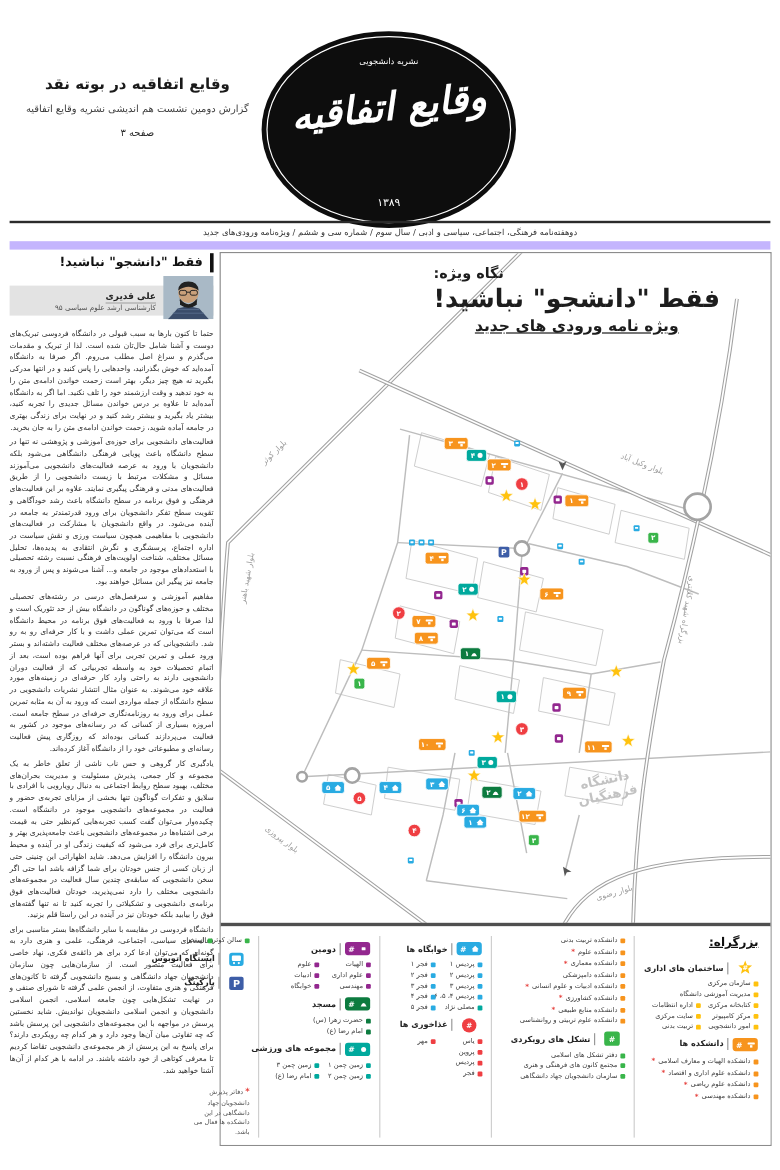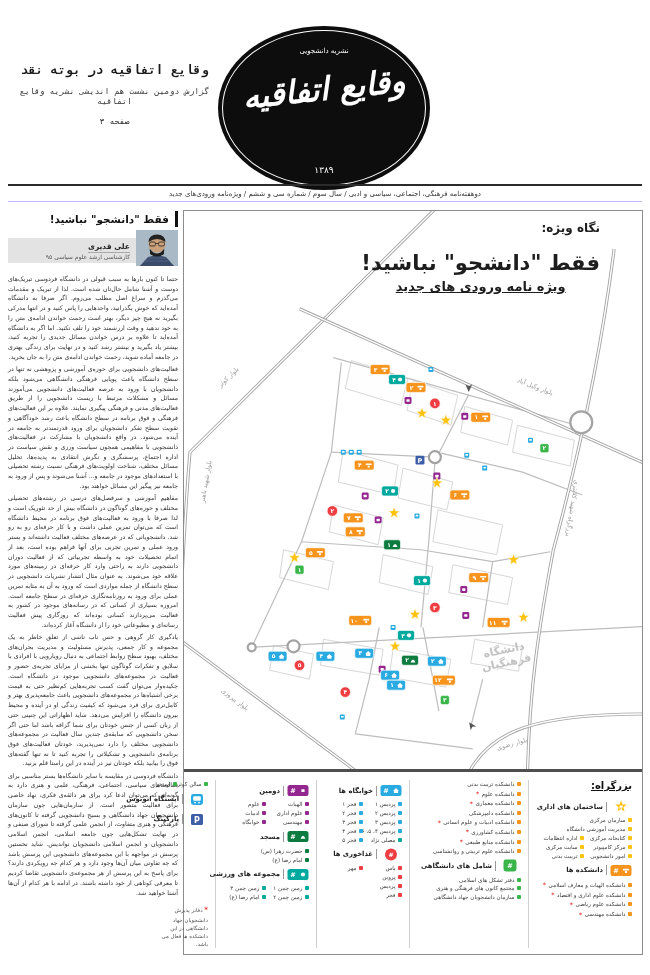--- a/index.html
+++ b/index.html
@@ -7,45 +7,45 @@
   .page{position:relative;width:650px;height:975px;background:#ffffff;direction:rtl;}
 
   
   .masthead{position:absolute;left:218px;top:26px;width:212px;height:164px;background:#0d0d0d;border-radius:50%;}
   .masthead .inner-ring{position:absolute;inset:4px;border:1px solid #fff;border-radius:50%;}
   .m-top{position:absolute;top:21px;width:100%;text-align:center;color:#fff;font-size:7px;}
   .m-title{position:absolute;top:44px;width:100%;text-align:center;color:#fff;font-size:32px;font-weight:bold;font-style:italic;transform:rotate(-6deg);}
   .m-year{position:absolute;bottom:15px;width:100%;text-align:center;color:#fff;font-size:9px;}
 
   
-  .hside{position:absolute;top:62px;width:205px;text-align:center;font-family:Liberation Mono, monospace;}
+  .hside{position:absolute;top:62px;width:205px;text-align:center;}
   .hside.r{right:12px;} .hside.l{left:12px;}
   .h-title{font-size:12.5px;font-weight:bold;color:#1a1a1a;}
   .h-sub{font-size:8.3px;color:#3d3d3d;margin-top:8px;}
   .h-page{font-size:8.3px;color:#2a2a2a;margin-top:10px;}
 
   
-  .infobar{position:absolute;top:184px;left:8px;right:8px;border-top:2px solid #2b2b2b;border-bottom:1px solid #c4b5fd;text-align:center;font-size:7px;color:#333;padding:4px 0 3px;}
+  .infobar{position:absolute;top:184px;left:8px;right:8px;border-top:2px solid #2b2b2b;border-bottom:7px solid #c4b5fd;text-align:center;font-size:7px;color:#333;padding:4px 0 3px;}
 
   
   .article{position:absolute;left:8px;top:211px;width:170px;direction:rtl;}
   .a-title{border-right:3px solid #111;padding-right:6px;font-size:10.5px;font-weight:bold;color:#111;height:16px;line-height:16px;}
   .a-card{position:relative;margin-top:3px;height:38px;}
   .a-gray{position:absolute;right:0;left:0;top:8px;height:25px;background:#e3e3e3;}
   .a-photo{position:absolute;right:0;top:0;width:42px;height:36px;}
   .a-name{position:absolute;right:48px;top:12px;font-size:7.5px;font-weight:bold;color:#222;border-bottom:0.5px solid #aaa;padding-bottom:1px;}
   .a-role{position:absolute;right:48px;top:23px;font-size:6px;color:#555;}
   .a-body{margin-top:6px;font-size:6.2px;line-height:1.57;color:#2e2e2e;text-align:justify;}
   .a-body p{margin:0 0 2.5px 0;}
 
   
   .mapbox{position:absolute;left:183px;top:210px;width:460px;height:745px;border:1px solid #8c8c8c;background:#fff;box-sizing:border-box;}
   #map-svg{position:absolute;top:0;left:0;width:458px;height:558px;}
   .feature{position:absolute;top:10px;right:42px;text-align:center;direction:rtl;}
-  .f-kicker{font-size:12px;font-weight:bold;text-align:right;margin-bottom:16px;color:#1d1d1d;}
+  .f-kicker{font-size:12px;font-weight:bold;text-align:left;margin-bottom:2px;color:#1d1d1d;}
   .f-headline{font-size:21px;font-weight:bold;white-space:nowrap;color:#1d1d1d;}
   .f-sub{font-size:13px;font-weight:bold;margin-top:4px;color:#1d1d1d;text-decoration:underline;}
   .divider{position:absolute;top:558px;left:0;right:0;height:3px;background:#4f4f4f;}
 
   
   #legend{position:absolute;top:561px;bottom:0;left:0;right:0;display:flex;direction:rtl;padding:8px 10px 6px 10px;gap:7px;box-sizing:border-box;background:#fff;}
   .lcol{border-left:1px solid #cfcfcf;padding-left:7px;display:flex;flex-direction:column;flex:none;}
   .lcol.last{border-left:none;}
   .ltitle{font-size:10px;font-weight:bold;text-decoration:underline;margin-bottom:5px;color:#111;}
   .lh{display:flex;align-items:center;gap:3px;margin:4px 0 3px 0;}
@@ -591,21 +591,21 @@
           <div class="li">
             <span class="sq" style="background:#F7941D"></span>
             <span class="lt">دانشکده علوم تربیتی و روانشناسی</span>
           </div>
           <div class="lh">
             <svg width="22" height="13" viewBox="0 0 22 13" font-family="DejaVu Sans">
               <rect x="4.5" y="0.5" width="13" height="12" rx="2.4" fill="#39B54A"></rect>
               <text x="11" y="9" font-size="6.5" font-weight="bold" fill="#fff" text-anchor="middle">#</text>
             </svg>
             <span class="vbar"></span>
-            <span class="htxt">شامل های دانشگاهی</span>
+            <span class="htxt">تشکل های رویکردی</span>
           </div>
           <div class="li">
             <span class="sq" style="background:#39B54A"></span>
             <span class="lt">دفتر تشکل های اسلامی</span>
           </div>
           <div class="li">
             <span class="sq" style="background:#39B54A"></span>
             <span class="lt">مجتمع کانون های فرهنگی و هنری</span>
           </div>
           <div class="li">

